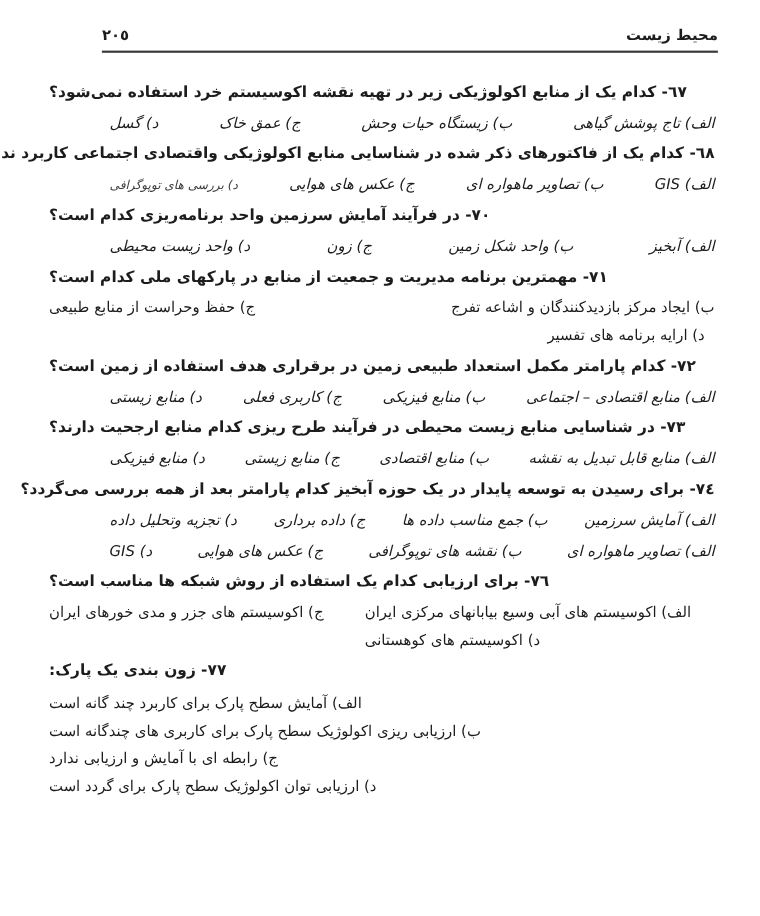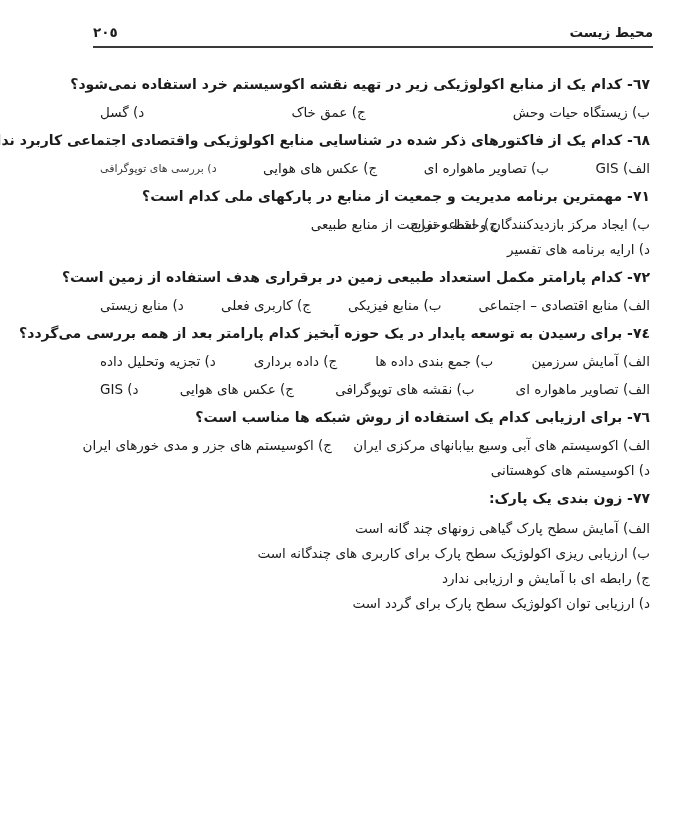--- a/index.html
+++ b/index.html
@@ -25,40 +25,40 @@
     justify-content: space-between;
     align-items: flex-end;
     border-bottom: 2px solid #3a3a3a;
     padding-bottom: 6px;
     font-size: 13.5px;
     font-weight: bold;
   }
   
   .content {
     margin: 26px 41px 0 45px;
-    text-align: right;
+    text-align: left;
   }
   .q { margin-bottom: 7px; }
   .q-text {
     font-weight: bold;
     font-size: 14px;
     line-height: 21px;
     white-space: nowrap;
   }
   .opts {
     margin-top: 7px;
     font-size: 13.5px;
     line-height: 21px;
   }
   .opts.row {
     display: flex;
     justify-content: space-between;
     padding-left: 55px;
   }
-  .opts.row .opt { white-space: nowrap; }
+  .opts.row .opt { white-space: nowrap; font-style: italic; }
   .opts.grid2 {
     display: grid;
     row-gap: 4px;
   }
   .opts.grid2 .opt { white-space: nowrap; }
   .g71 { grid-template-columns: 152px 1fr; }
   .g76 { grid-template-columns: 318px 1fr; }
   .opts.list .opt {
     display: block;
     line-height: 25px;
@@ -78,63 +78,82 @@
   <div class="header">
     <span>محیط زیست</span>
     <span>٢٠٥</span>
   </div>
 
   <div class="content">
 
     <div class="q">
       <div class="q-text">٦٧- کدام یک از منابع اکولوژیکی  زیر در تهیه نقشه اکوسیستم خرد استفاده نمی‌شود؟</div>
       <div class="opts row">
+        <span class="opt">الف) تاج پوشش گیاهی</span>
         <span class="opt">ب) زیستگاه حیات وحش</span>
         <span class="opt">ج) عمق خاک</span>
         <span class="opt">د) گسل</span>
       </div>
     </div>
 
     <div class="q">
       <div class="q-text">٦٨- کدام یک از فاکتورهای ذکر شده در شناسایی منابع اکولوژیکی واقتصادی اجتماعی کاربرد ندارد؟</div>
       <div class="opts row">
         <span class="opt">الف) GIS</span>
         <span class="opt">ب) تصاویر ماهواره ای</span>
         <span class="opt">ج) عکس های هوایی</span>
         <span class="opt small">د) بررسی های توپوگرافی</span>
       </div>
     </div>
 
 
+    <div class="q">
+      <div class="q-text">٧٠- در فرآیند آمایش سرزمین واحد برنامه‌ریزی کدام است؟</div>
+      <div class="opts row">
+        <span class="opt">الف) آبخیز</span>
+        <span class="opt">ب)  واحد شکل زمین</span>
+        <span class="opt">ج) زون</span>
+        <span class="opt">د) واحد زیست محیطی</span>
+      </div>
+    </div>
 
     <div class="q">
       <div class="q-text">٧١- مهمترین برنامه مدیریت و جمعیت از منابع در پارکهای ملی کدام است؟</div>
       <div class="opts grid2 g71">
         <span class="opt">ب) ایجاد مرکز بازدیدکنندگان و اشاعه تفرج</span>
         <span class="opt">ج) حفظ وحراست از منابع طبیعی</span>
         <span class="opt">د)  ارایه برنامه های تفسیر</span>
       </div>
     </div>
 
     <div class="q">
       <div class="q-text">٧٢- کدام پارامتر مکمل استعداد طبیعی زمین در برقراری هدف استفاده از زمین است؟</div>
       <div class="opts row">
         <span class="opt">الف) منابع اقتصادی – اجتماعی</span>
         <span class="opt">ب) منابع فیزیکی</span>
         <span class="opt">ج) کاربری فعلی</span>
         <span class="opt">د) منابع زیستی</span>
       </div>
     </div>
 
+    <div class="q">
+      <div class="q-text">٧٣- در شناسایی منابع زیست محیطی در فرآیند طرح ریزی کدام منابع ارجحیت دارند؟</div>
+      <div class="opts row">
+        <span class="opt">الف) منابع قابل تبدیل به نقشه</span>
+        <span class="opt">ب) منابع اقتصادی</span>
+        <span class="opt">ج) منابع زیستی</span>
+        <span class="opt">د) منابع فیزیکی</span>
+      </div>
+    </div>
 
     <div class="q">
       <div class="q-text">٧٤- برای رسیدن به توسعه پایدار در یک حوزه آبخیز کدام  پارامتر بعد از همه بررسی می‌گردد؟</div>
       <div class="opts row">
         <span class="opt">الف) آمایش سرزمین</span>
-        <span class="opt">ب) جمع بندی داده ها</span>
+        <span class="opt">ب) جمع مناسب داده ها</span>
         <span class="opt">ج) داده برداری</span>
         <span class="opt">د) تجزیه وتحلیل داده</span>
       </div>
     </div>
 
     <div class="q">
       <div class="opts row">
         <span class="opt">الف) تصاویر ماهواره ای</span>
         <span class="opt">ب) نقشه های توپوگرافی</span>
         <span class="opt">ج) عکس های هوایی</span>
@@ -147,21 +166,21 @@
       <div class="opts grid2 g76">
         <span class="opt">الف) اکوسیستم های آبی وسیع بیابانهای مرکزی ایران</span>
         <span class="opt">ج) اکوسیستم های جزر و مدی خورهای ایران</span>
         <span class="opt">د) اکوسیستم های کوهستانی</span>
       </div>
     </div>
 
     <div class="q">
       <div class="q-text">٧٧- زون بندی یک پارک:</div>
       <div class="opts list">
-        <span class="opt">الف) آمایش سطح پارک گیاهی زونهای چند گانه است</span>
+        <span class="opt">الف) آمایش سطح پارک برای کاربرد چند گانه است</span>
         <span class="opt">ب) ارزیابی ریزی اکولوژیک سطح پارک برای کاربری های چندگانه است</span>
         <span class="opt">ج) رابطه ای با آمایش و ارزیابی ندارد</span>
         <span class="opt">د) ارزیابی توان اکولوژیک سطح پارک برای گردد است</span>
       </div>
     </div>
 
   </div>
 </div>
 
 </body></html>

